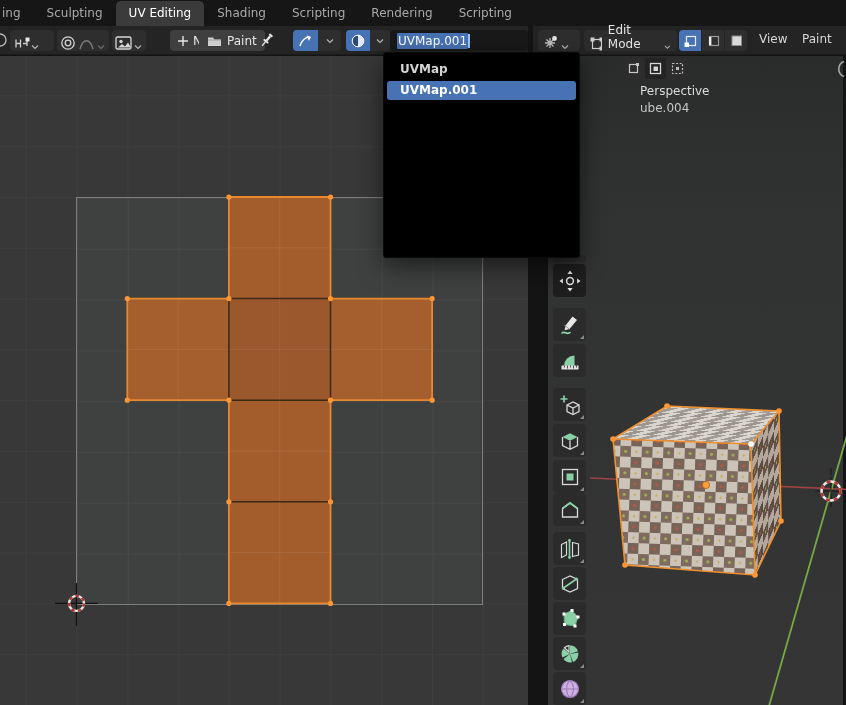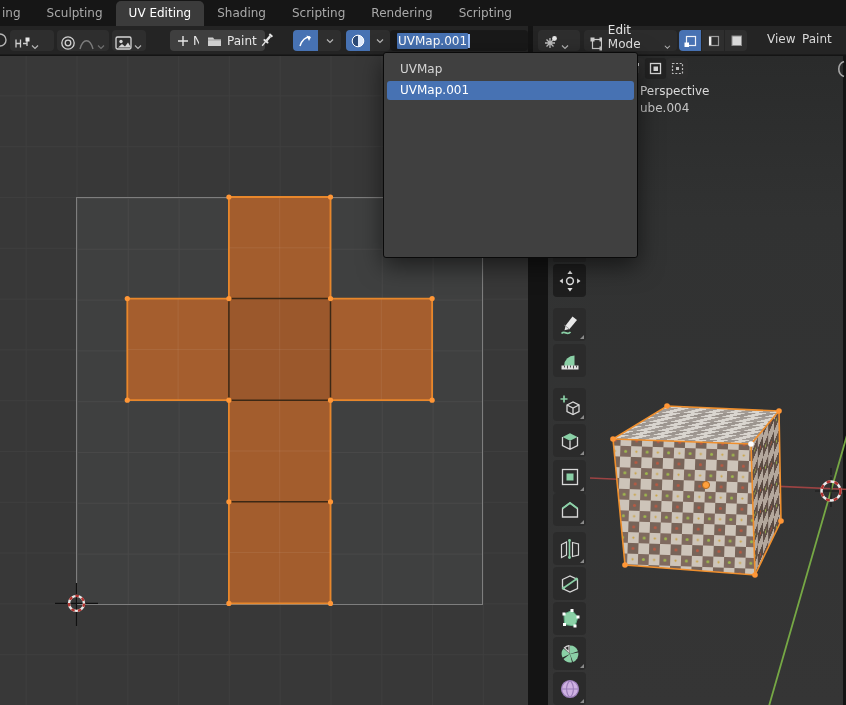--- a/index.html
+++ b/index.html
@@ -64,23 +64,23 @@
   #vp-overlay-text .obj { color:#c6c6c6; }
 
   
   .tool { position:absolute; left:5px; width:33px; height:33px; background:#2b2b2b;
           border-radius:4px; display:flex; align-items:center; justify-content:center; }
   .tool.active { background:#1e1e1e; }
   .tool.grp::after { content:""; position:absolute; right:2px; bottom:2px;
           border-left:4px solid transparent; border-bottom:4px solid #8a8a8a; }
 
   
-  #uvmap-dropdown { position:absolute; left:383px; top:52px; width:255px; height:206px;
-                    background:#404040; border:1px solid #0a0a0a; border-radius:3px;
-                    box-shadow:0 8px 24px rgba(0,0,0,.55); z-index:60; }
+  #uvmap-dropdown { position:absolute; left:383px; top:52px; width:197px; height:206px;
+                    background:#000000; border:1px solid #0a0a0a; border-radius:3px;
+                    box-shadow:0 8px 24px rgba(0,0,0,.55); z-index:60;font-weight:bold; }
   .dd-item { height:19px; line-height:19px; color:#d4d4d4; padding-left:13px; margin:2px 3px; }
   .dd-item.first { margin-top:7px; }
   .dd-item.selected { background:#4772b3; color:#ffffff; border-radius:3px; }
 
   svg { display:block; }
 </style>
 </head>
 <body>
 
 <div id="topbar">
@@ -239,21 +239,21 @@
         <path d="M3.2 3v8" stroke="#eeeeee" stroke-width="2.4"></path>
       </svg>
     </div>
     <div class="selbtn" style="border-radius:0 4px 4px 0;">
       <svg width="13" height="13">
         <rect x="2" y="2" width="9.5" height="9.5" fill="#d9d9d9" stroke="#8b8b8b" stroke-width="1"></rect>
       </svg>
     </div>
   </div>
 
-  <div class="hmenu" style="left:226px;margin-left:8px;">View</div>
+  <div class="hmenu" style="left:226px;">View</div>
   <div class="hmenu" style="left:269px;">Paint</div>
 </div>
 
 <div id="uv-canvas">
   <div id="uv-square"></div>
 </div>
 
 <svg id="uv-svg" width="528" height="649" viewBox="0 0 528 649">
 
   <g>

